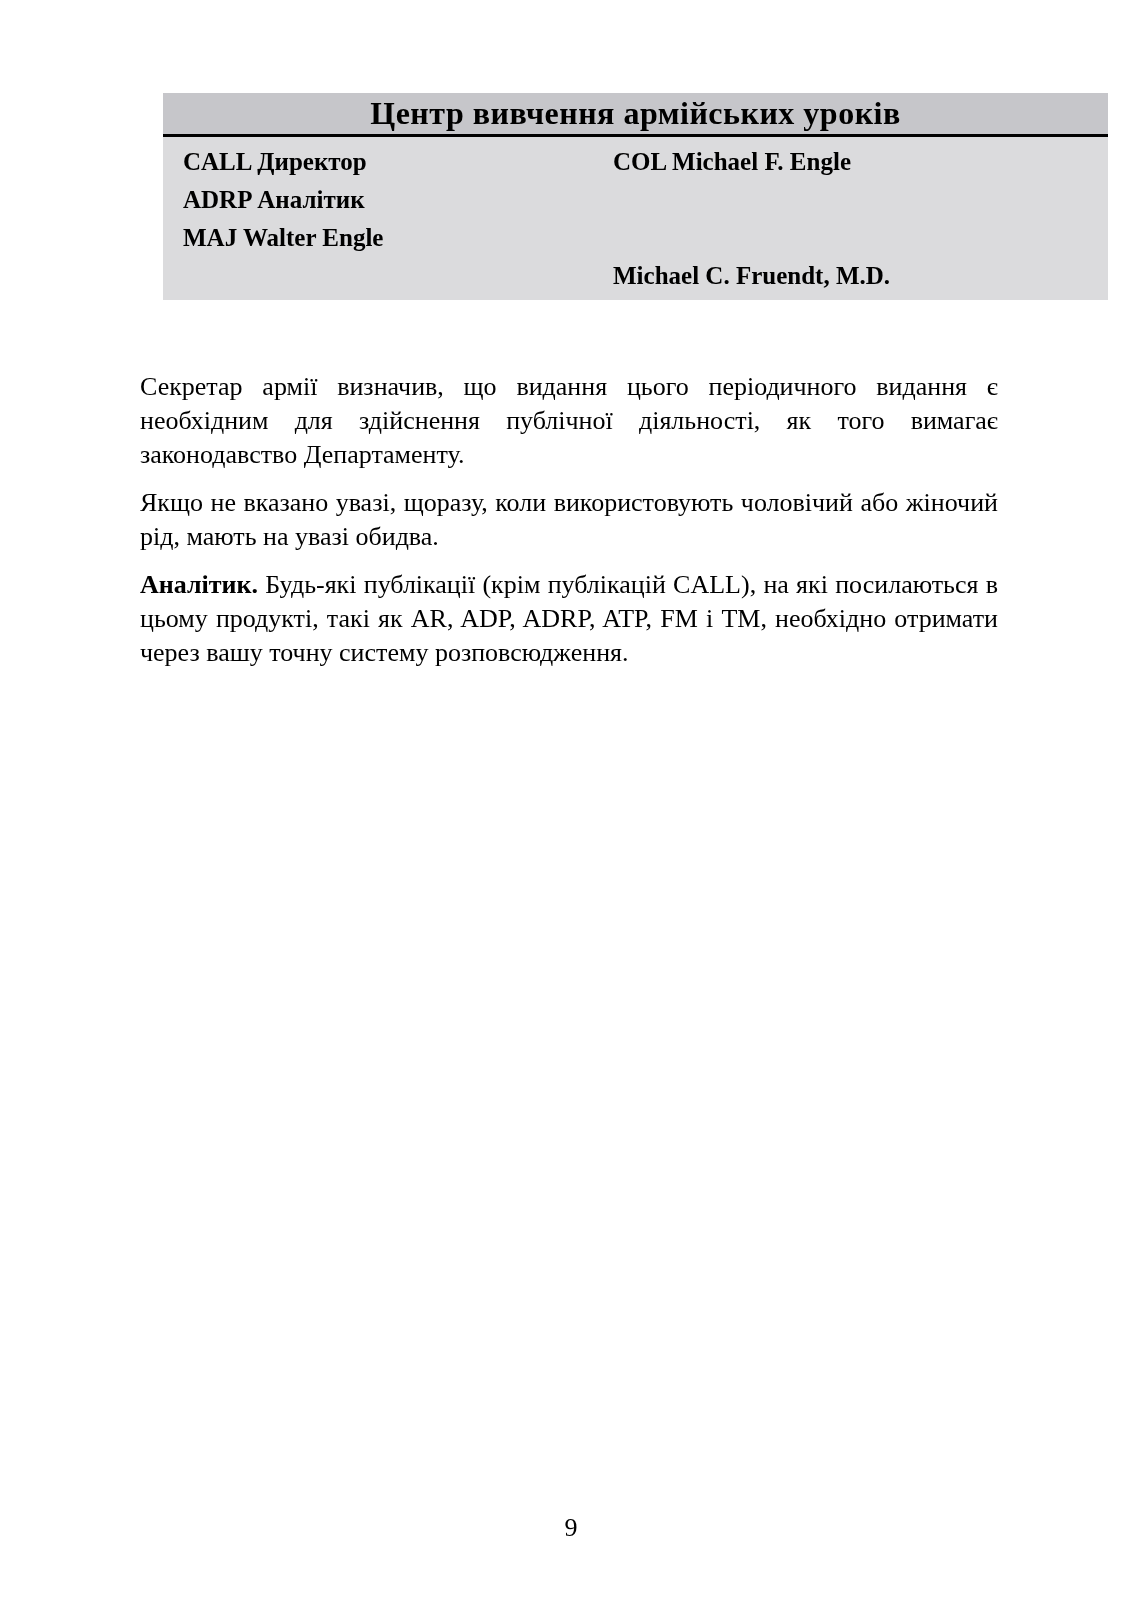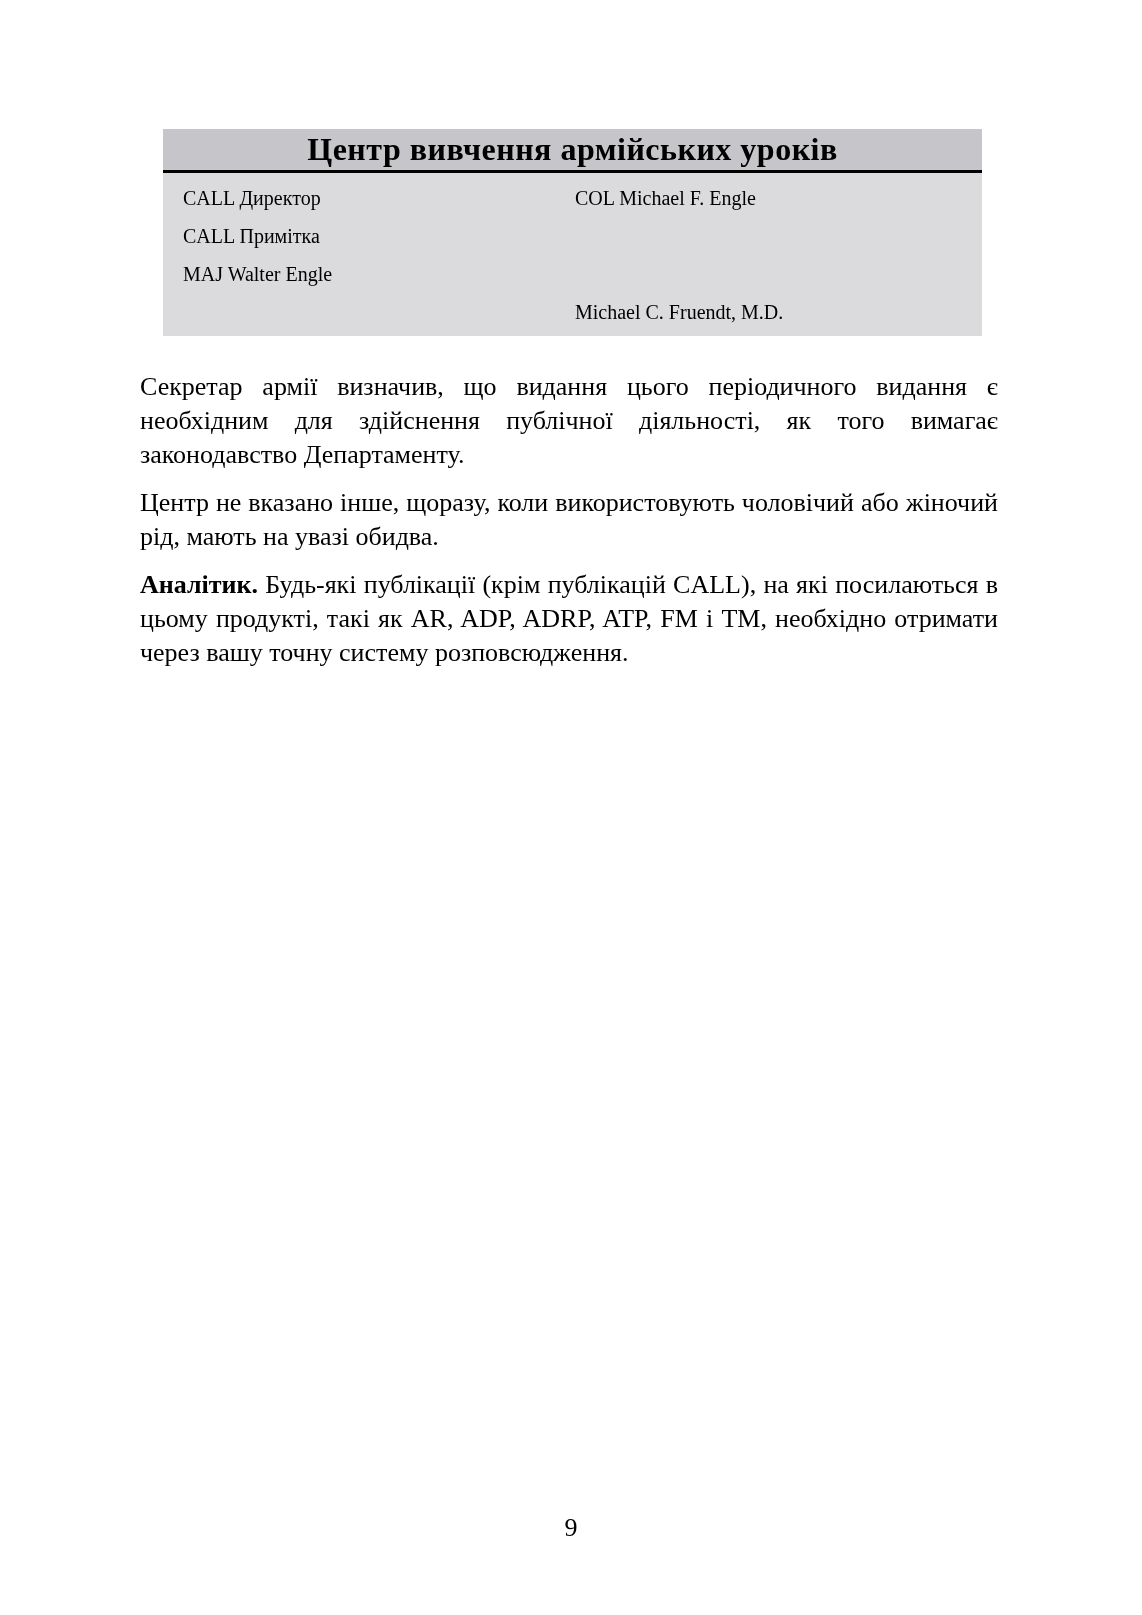--- a/index.html
+++ b/index.html
@@ -11,43 +11,43 @@
     color: #000000;
     font-family: "Liberation Serif", "DejaVu Serif", serif;
     overflow: hidden;
   }
 
   
   .info-box {
     position: absolute;
     left: 163px;
     top: 93px;
-    width: 819px;
-    margin-top: 36px;
+    width: 945px;
   }
   .info-box .title-band {
     background: #c6c6ca;
     border-bottom: 3px solid #000000;
     text-align: center;
     font-weight: bold;
     font-size: 32px;
     line-height: 41px;
     letter-spacing: 0.5px;
   }
   .info-box .box-body {
     background: #dbdbdd;
     padding: 6px 0 5px 20px;
   }
   .box-row {
     display: grid;
     grid-template-columns: 392px auto;
-    font-weight: normal;
-    font-size: 20px;
+    font-weight: bold;
+    font-size: 25px;
     line-height: 38px;
     white-space: nowrap;
+    gap: 38px;
   }
 
   
   .text-column {
     position: absolute;
     left: 140px;
     top: 370px;
     width: 858px;
     font-size: 26px;
     line-height: 34px;
@@ -73,33 +73,33 @@
 <div class="page">
 
   <div class="info-box">
     <div class="title-band">Центр вивчення армійських уроків</div>
     <div class="box-body">
       <div class="box-row">
         <span>CALL Директор</span>
         <span>COL Michael F. Engle</span>
       </div>
       <div class="box-row">
-        <span>CALL Примітка</span>
+        <span>ADRP Аналітик</span>
       </div>
       <div class="box-row">
         <span>MAJ Walter Engle</span>
       </div>
       <div class="box-row">
         <span></span>
         <span>Michael C. Fruendt, M.D.</span>
       </div>
     </div>
   </div>
 
   <div class="text-column">
     <p>Секретар армії визначив, що видання цього періодичного видання є необхідним для здійснення публічної діяльності, як того вимагає законодавство Департаменту.</p>
-    <p>Центр не вказано інше, щоразу, коли використовують чоловічий або жіночий рід, мають на увазі обидва.</p>
+    <p>Якщо не вказано увазі, щоразу, коли використовують чоловічий або жіночий рід, мають на увазі обидва.</p>
     <p><span class="lead-bold">Аналітик.</span><span> Будь-які публікації (крім публікацій CALL), на які посилаються в цьому продукті, такі як AR, ADP, ADRP, ATP, FM і TM, необхідно отримати через вашу точну систему розповсюдження.</span></p>
   </div>
 
   <div class="page-number">9</div>
 
 </div>
 
 </body></html>

